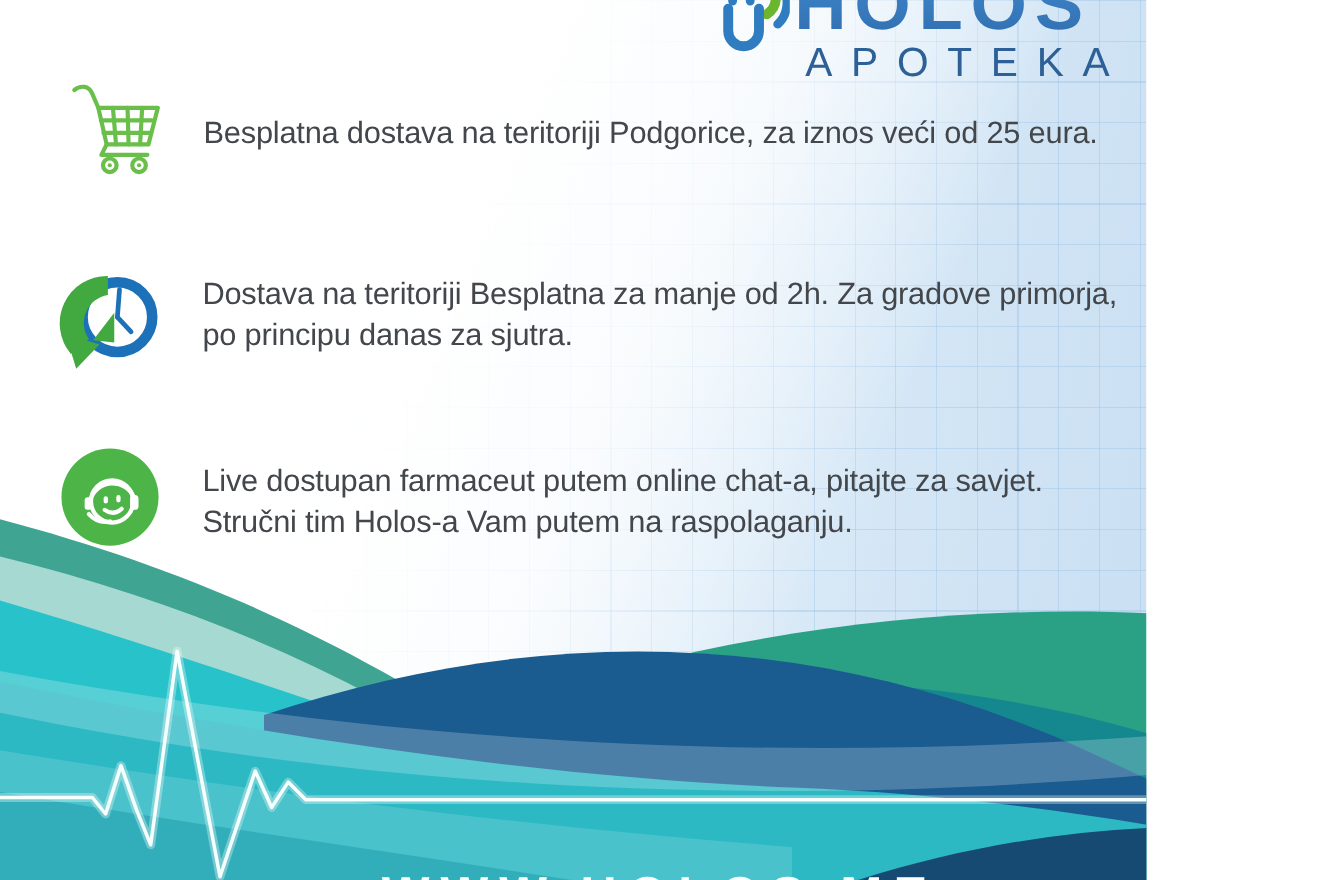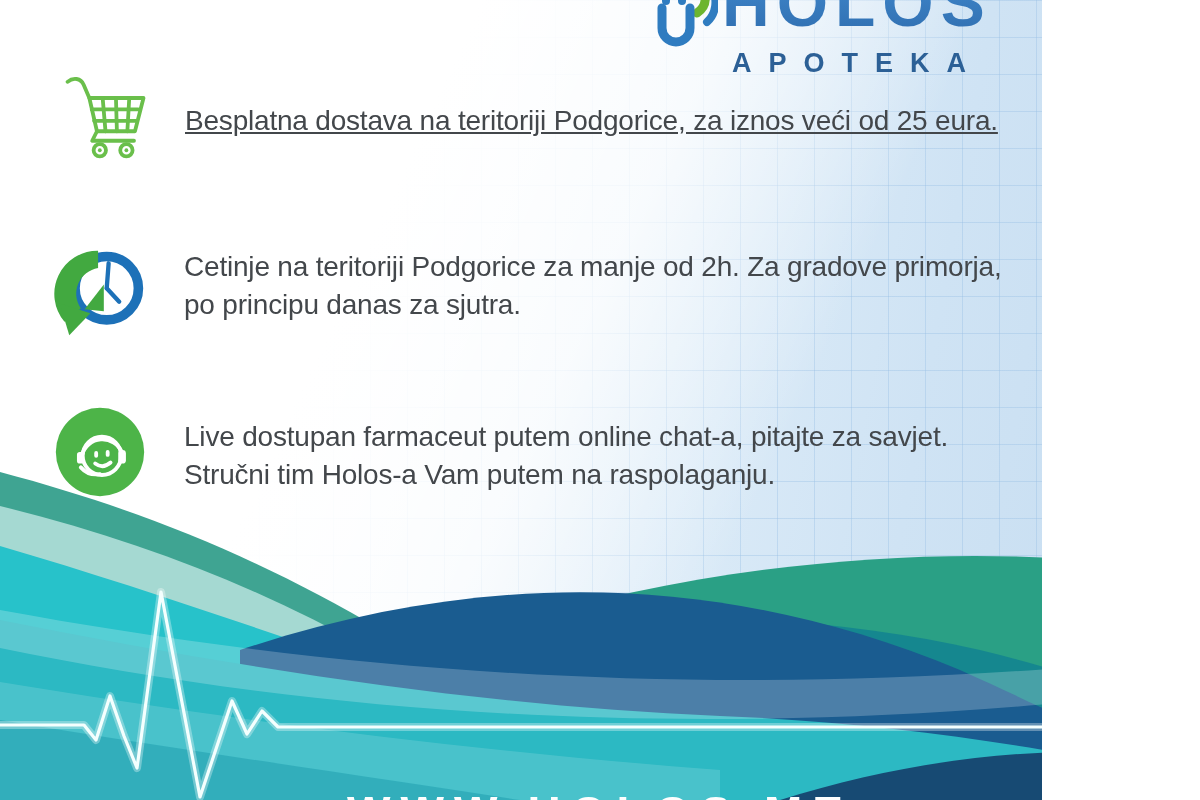--- a/index.html
+++ b/index.html
@@ -13,28 +13,28 @@
       repeating-linear-gradient(to bottom, rgba(150,190,228,.38) 0 1px, transparent 1px 37px);}
   
   .veil{position:absolute;inset:0;
     background:linear-gradient(115deg,#ffffff 34%,rgba(255,255,255,.78) 52%,rgba(255,255,255,0) 70%);}
   
   .logo{position:absolute;right:0;top:0;width:420px;height:90px;}
   .logo-mark{position:absolute;left:0;top:-22px;}
   .holos-word{position:absolute;left:100px;top:-33px;font-size:66px;font-weight:700;letter-spacing:7px;
     background:linear-gradient(180deg,#58b15b 0%,#58b15b 30%,#3b80c3 37%,#2f6daf 100%);
     -webkit-background-clip:text;background-clip:text;color:transparent;line-height:1.1;}
-  .apoteka-word{position:absolute;left:110px;top:48px;font-size:27px;font-weight:700;letter-spacing:17px;color:#2c6096;}
+  .apoteka-word{position:absolute;left:110px;top:36px;font-size:37px;font-weight:400;letter-spacing:17px;color:#2c6096;}
   
   .row{position:absolute;display:flex;align-items:flex-start;}
   .row-1{left:58px;top:72px;gap:32px;}
   .row-2{left:52px;top:246px;gap:36px;}
   .row-3{left:52px;top:404px;gap:36px;justify-content:center;}
   .row .txt{color:#43474b;font-size:28px;line-height:38px;white-space:nowrap;letter-spacing:-0.2px;}
-  .row-1 .txt{padding-top:30px;text-decoration:underline;}
+  .row-1 .txt{padding-top:30px;}
   .row-2 .txt{padding-top:2px;}
   .row-3 .txt{padding-top:14px;}
   
   .waves{position:absolute;left:0;top:420px;width:1200px;height:380px;}
   
   .site-url{position:absolute;left:0;top:786px;width:1200px;text-align:center;
     color:#fdfefe;font-size:46px;font-weight:700;letter-spacing:10px;}
 </style>
 </head>
 <body>
@@ -110,21 +110,21 @@
       <circle cx="57" cy="44" r="33" fill="#ffffff" stroke="#1d71b8" stroke-width="10"></circle>
       <path d="M48,5 A45,45 0 0 0 13,79 L30,65 A27,27 0 0 1 48,23 Z" fill="#42a940"></path>
       <polygon points="34,66 54,40 54,68" fill="#42a940"></polygon>
       <polygon points="8,60 40,70 18,93" fill="#42a940"></polygon>
       <g stroke="#1d71b8" stroke-width="4.5" stroke-linecap="round">
         <line x1="57" y1="44" x2="59" y2="18"></line>
         <line x1="57" y1="44" x2="70" y2="58"></line>
       </g>
     </svg>
     <div class="txt">
-      <div>Cetinje na teritoriji Podgorice za manje od 2h. Za gradove  primorja,</div>
+      <div>Dostava na teritoriji Besplatna za manje od 2h. Za gradove  primorja,</div>
       <div>po principu danas za sjutra.</div>
     </div>
   </div>
 
   <div class="row row-3">
     <svg width="96" height="96" viewBox="0 0 100 100">
       <circle cx="50" cy="50" r="46" fill="#4db448"></circle>
       <g fill="none" stroke="#ffffff" stroke-width="4" stroke-linecap="round">
         <circle cx="52" cy="54" r="20"></circle>
         <path d="M31,54 A22,22 0 0 1 73,51"></path>

